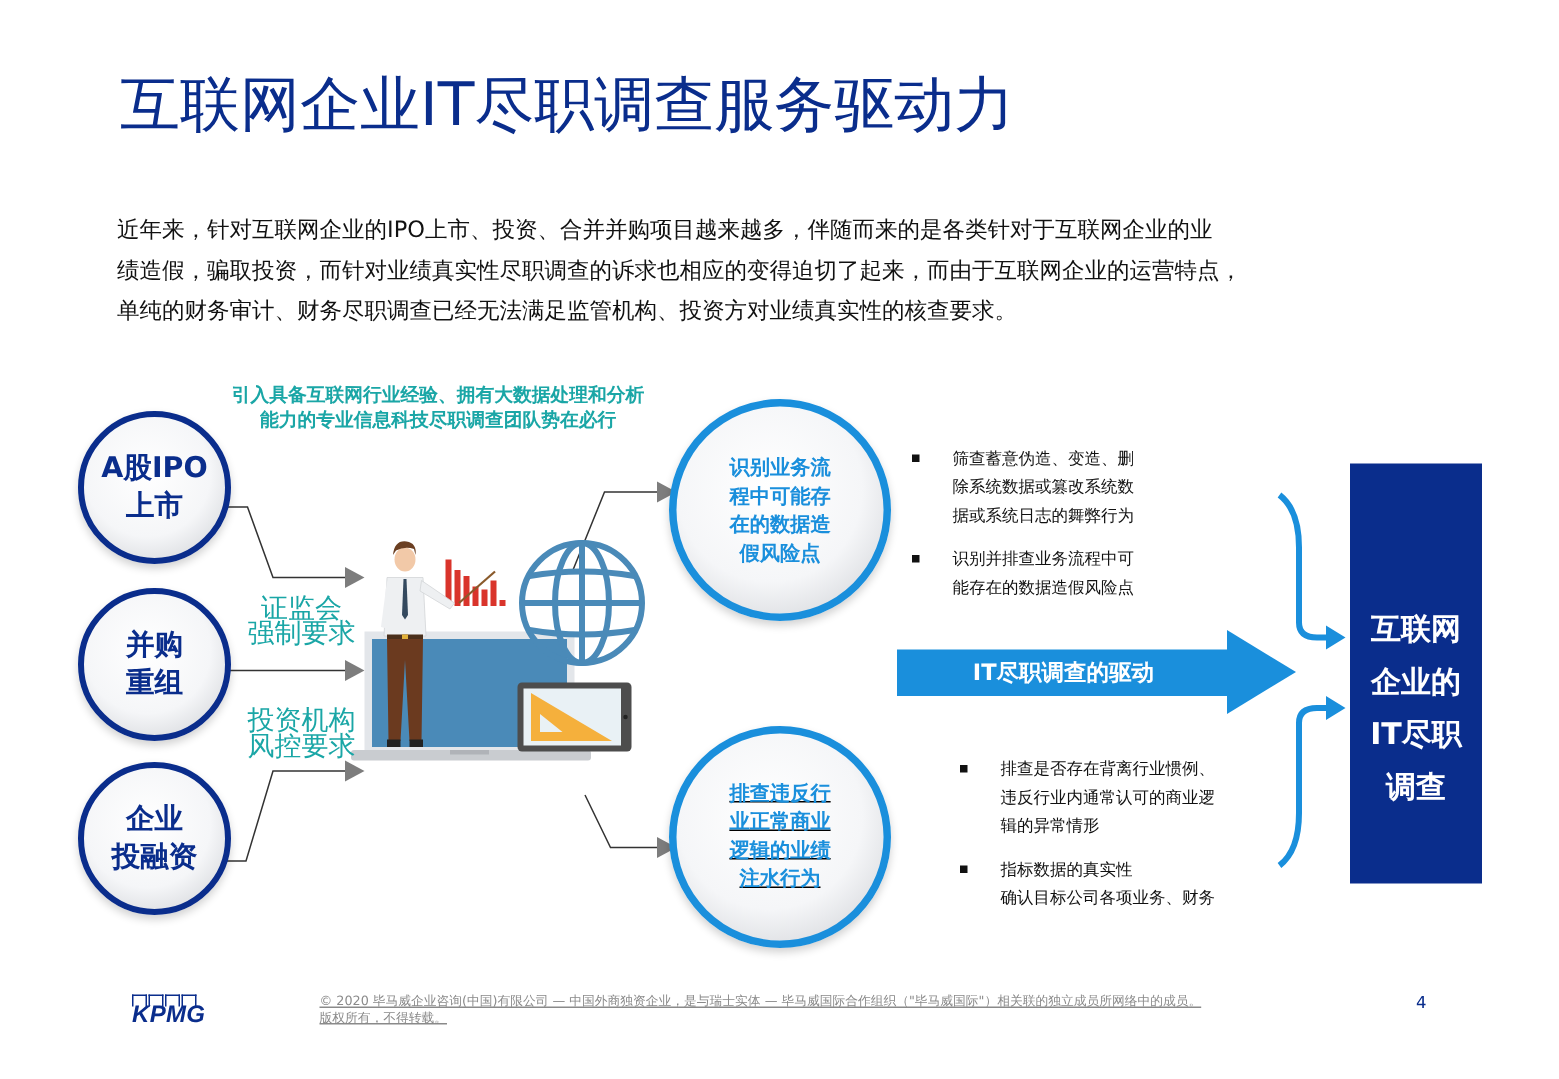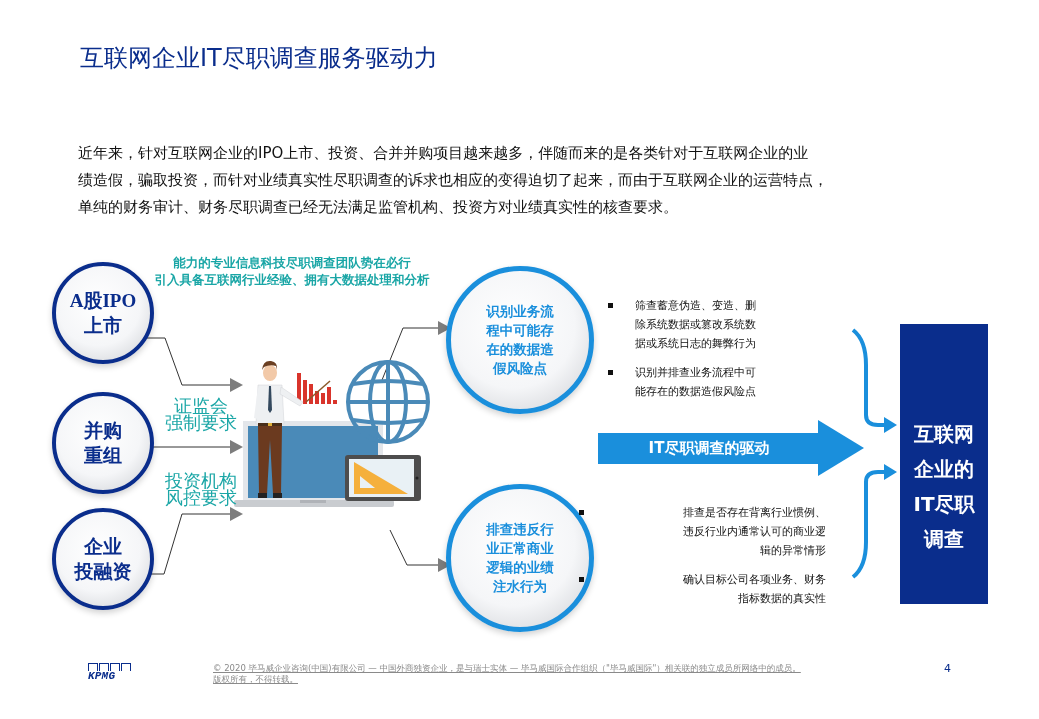--- a/index.html
+++ b/index.html
@@ -1,21 +1,21 @@
 <!DOCTYPE html>
 <html><head>
 <meta charset="utf-8">
 <style>
   * { box-sizing: border-box; margin: 0; padding: 0; }
   html, body { width: 1039px; height: 719px; background: #ffffff; overflow: hidden; }
   body { position: relative; font-family: "DejaVu Sans", "Liberation Sans", sans-serif; }
 
   .title {
     position: absolute; left: 80px; top: 42px;
-    font-size: 24px; color: #0a2d8c; font-weight: normal; letter-spacing: 0px;
+    font-size: 40px; color: #0a2d8c; font-weight: normal; letter-spacing: 0px;
     white-space: nowrap;
   }
   .intro {
     position: absolute; left: 78px; top: 140px; width: 880px;
     font-size: 15px; line-height: 27px; color: #111;
   }
   .intro p { margin: 0; }
 
   .teal-note {
     position: absolute; left: 132px; top: 254px; width: 320px;
@@ -55,42 +55,42 @@
   .drive-arrow .head {
     position: absolute; left: 220px; top: 0; width: 0; height: 0;
     border-top: 28px solid transparent; border-bottom: 28px solid transparent; border-left: 46px solid #1a8fdc;
   }
   .drive-arrow .txt {
     position: absolute; left: 0; top: 13px; width: 222px; height: 31px;
     color: #fff; font-weight: bold; font-size: 15px; line-height: 31px; text-align: center; 
   }
 
   .result-box {
-    position: absolute; left: 900px; top: 324px; width: 88px; height: 280px; background: #0a2d8c;
+    position: absolute; left: 900px; top: 309px; width: 88px; height: 280px; background: #0a2d8c;
   }
   .result-box .txt {
     position: absolute; left: 0; top: 93px; width: 88px; text-align: center;
     color: #fff; font-weight: bold; font-size: 20px; line-height: 35px;
   }
 
   .footer-copy {
     position: absolute; left: 213px; top: 663px; width: 700px;
     font-size: 8.5px; line-height: 11px; color: #8a8a8a; text-decoration: underline;
   }
   .page-num {
     position: absolute; left: 944px; top: 662px; font-size: 11px; color: #0a2d8c;
   }
   .kpmg {
     position: absolute; left: 88px; top: 663px; width: 44px; height: 22px;
   }
   .kpmg .boxes { display: flex; gap: 1px; }
   .kpmg .boxes span { display: block; width: 10px; height: 8px; border: 1px solid #0a2d8c; border-bottom: none; }
   .kpmg .word {
-    font-family: Liberation Mono, monospace; font-style: italic; font-weight: bold;
-    font-size: 11px; color: #0a2d8c; line-height: 11px; margin-top: 0px; letter-spacing: 0.2px;
+    font-family: Liberation Sans, sans-serif; font-style: italic; font-weight: bold;
+    font-size: 16px; color: #0a2d8c; line-height: 11px; margin-top: 0px; letter-spacing: 0.2px;
   }
   svg.overlay { position: absolute; left: 0; top: 0; }
 </style>
 </head>
 <body>
 
 <div class="title">互联网企业IT尽职调查服务驱动力</div>
 
 <div class="intro">
   <p>近年来，针对互联网企业的IPO上市、投资、合并并购项目越来越多，伴随而来的是各类针对于互联网企业的业</p>
@@ -200,25 +200,25 @@
       <line x1="-21" y1="0" x2="15" y2="0"></line>
       <path d="M-19,-9 Q-3,-12 13,-9"></path>
       <path d="M-19,9 Q-3,12 13,9"></path>
     </g>
     <path d="M6,17 Q20,14 24,-2" stroke="#ffffff" stroke-width="3" fill="none"></path>
     <path d="M18,-2 L26,-8 L28,2 z" fill="#ffffff"></path>
   </g>
 </svg>
 
 <div class="teal-note">
+  <div>引入具备互联网行业经验、拥有大数据处理和分析</div>
   <div>能力的专业信息科技尽职调查团队势在必行</div>
-  <div>引入具备互联网行业经验、拥有大数据处理和分析</div>
-</div>
-
-<div class="circle dark" style="left:52px; top:262px; width:102px; height:102px;font-family:Liberation Serif, serif;">
+</div>
+
+<div class="circle dark" style="left:52px; top:274px; width:102px; height:102px;">
   <div class="lbl">
     <div>A股IPO</div>
     <div>上市</div>
   </div>
 </div>
 <div class="circle dark" style="left:52px; top:392px; width:102px; height:102px;">
   <div class="lbl">
     <div>并购</div>
     <div>重组</div>
   </div>
@@ -240,50 +240,50 @@
 </div>
 
 <div class="circle light" style="left:446px; top:266px; width:148px; height:148px;font-family:Liberation Serif, serif;">
   <div class="lbl">
     <div>识别业务流</div>
     <div>程中可能存</div>
     <div>在的数据造</div>
     <div>假风险点</div>
   </div>
 </div>
-<div class="circle light" style="left:446px; top:484px; width:148px; height:148px;">
+<div class="circle light" style="left:446px; top:484px; width:148px; height:148px;text-decoration:underline;">
   <div class="lbl">
     <div>排查违反行</div>
     <div>业正常商业</div>
     <div>逻辑的业绩</div>
     <div>注水行为</div>
   </div>
 </div>
 
 <div class="bullets" style="left:605px; top:296px; width:240px;">
   <div class="item">
     <div>筛查蓄意伪造、变造、删</div>
     <div>除系统数据或篡改系统数</div>
     <div>据或系统日志的舞弊行为</div>
   </div>
   <div class="item">
     <div>识别并排查业务流程中可</div>
     <div>能存在的数据造假风险点</div>
   </div>
 </div>
 
-<div class="bullets" style="left:576px; top:503px; width:250px;text-align:right;">
+<div class="bullets" style="left:637px; top:503px; width:250px;">
   <div class="item">
     <div>排查是否存在背离行业惯例、</div>
     <div>违反行业内通常认可的商业逻</div>
     <div>辑的异常情形</div>
   </div>
   <div class="item">
+    <div>指标数据的真实性</div>
     <div>确认目标公司各项业务、财务</div>
-    <div>指标数据的真实性</div>
   </div>
 </div>
 
 <div class="drive-arrow">
   <div class="body"></div>
   <div class="head"></div>
   <div class="txt">IT尽职调查的驱动</div>
 </div>
 
 <div class="result-box">

